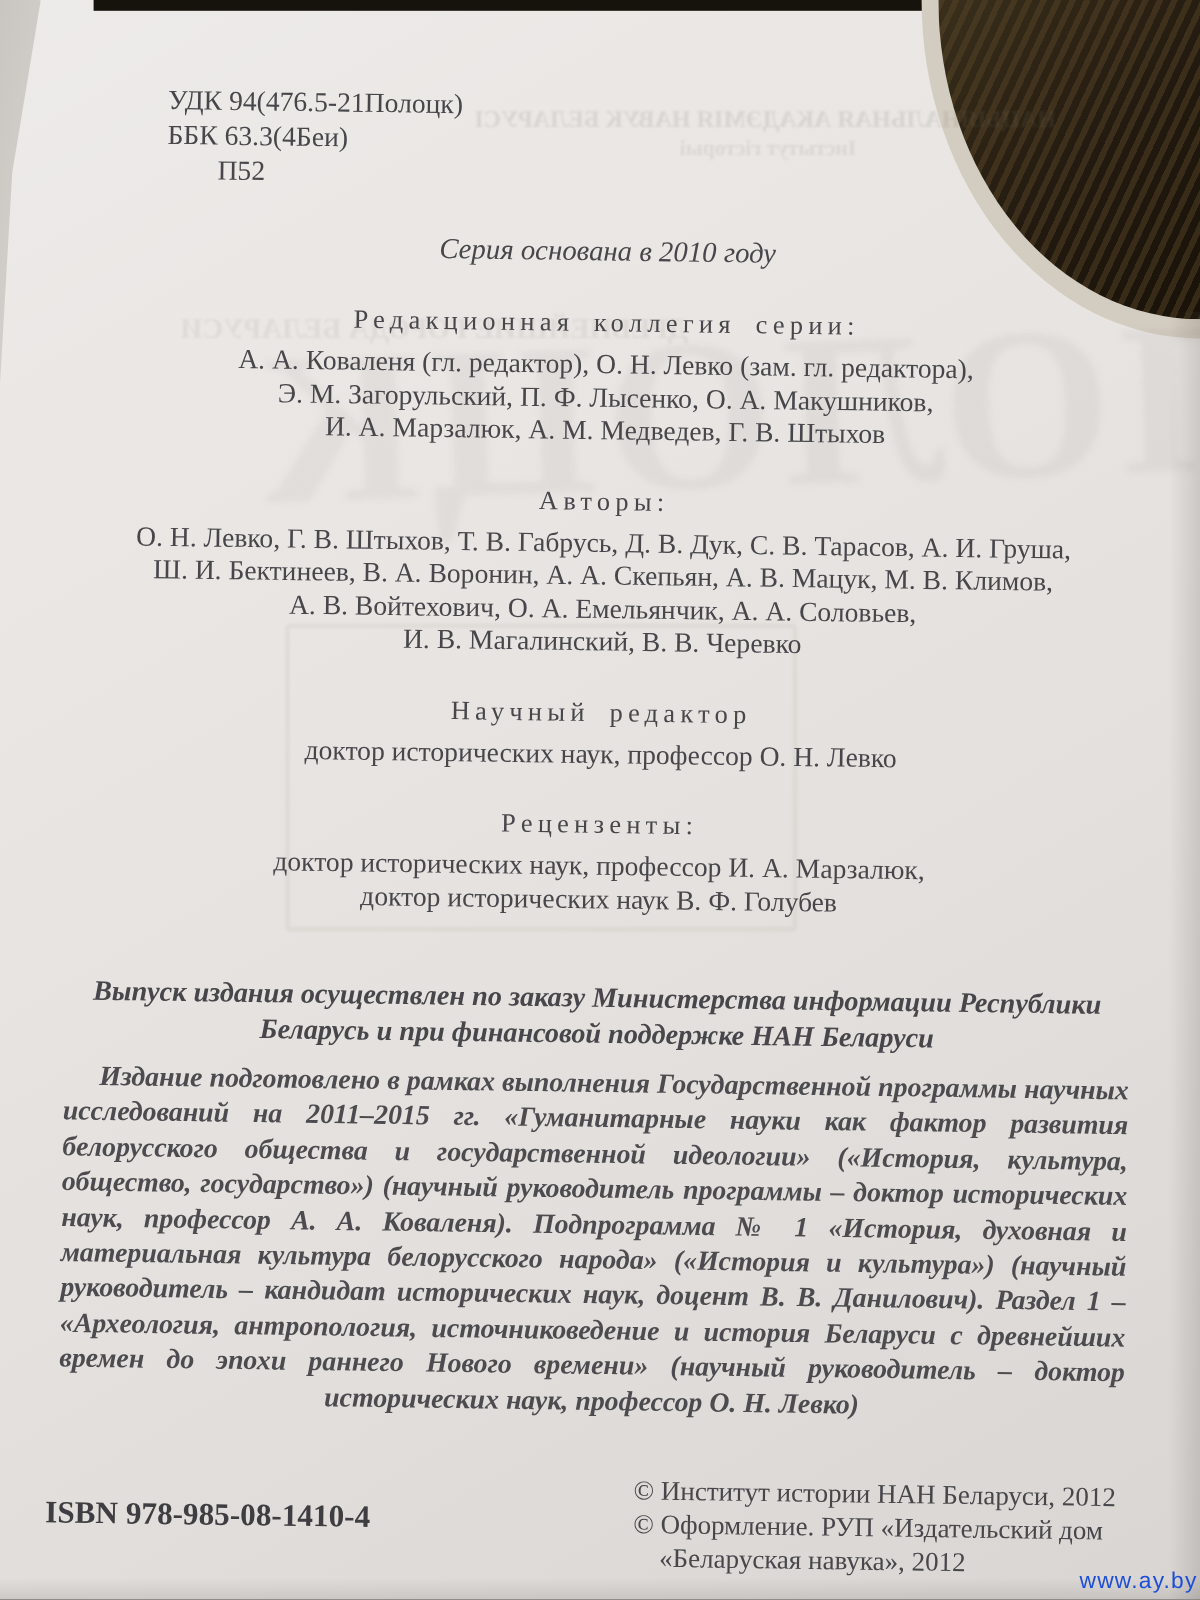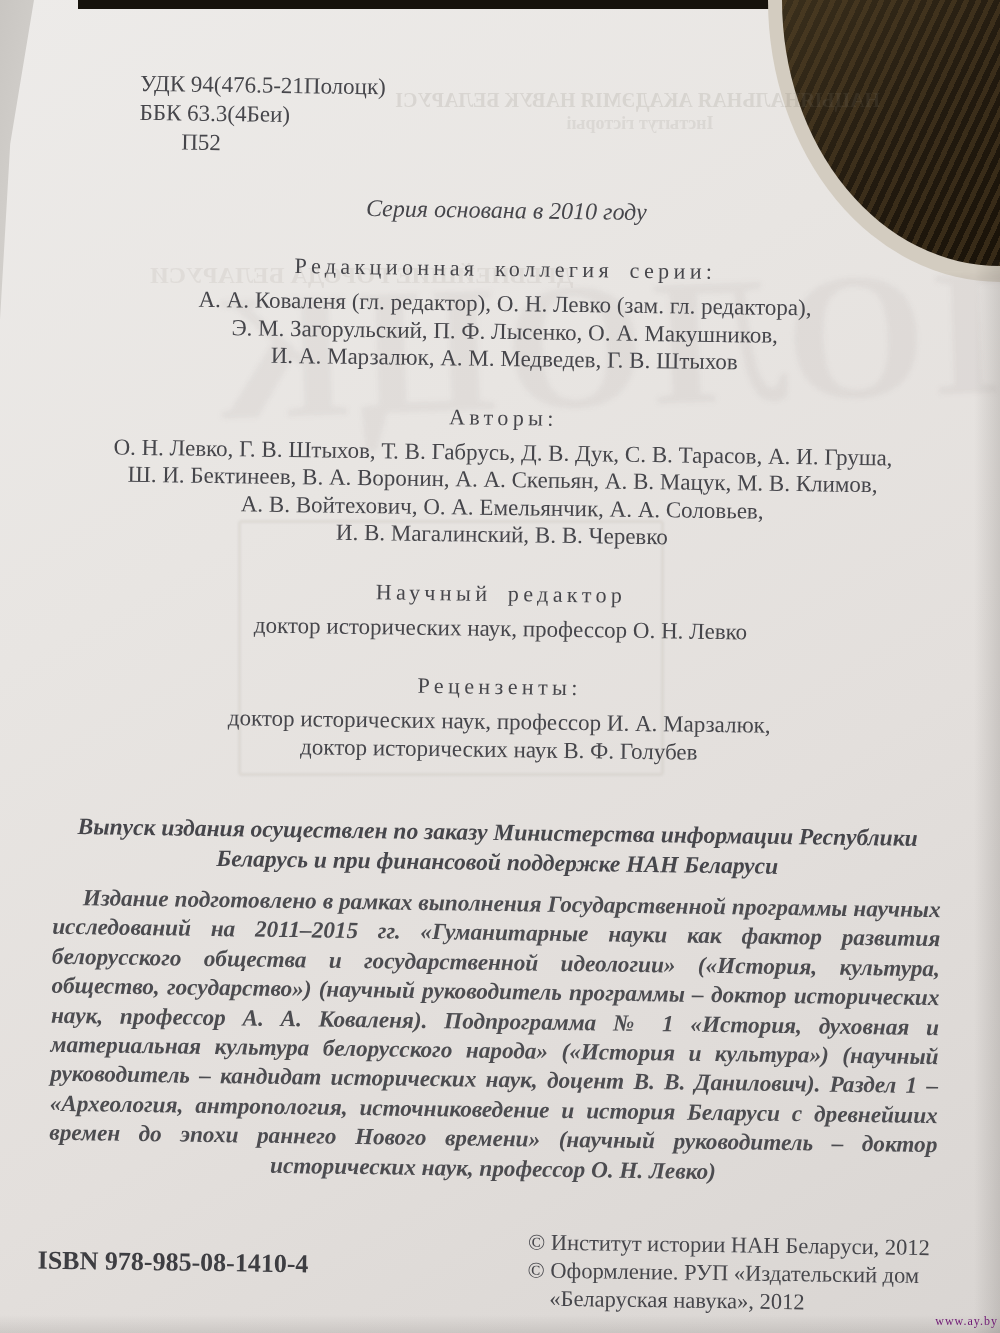--- a/index.html
+++ b/index.html
@@ -52,22 +52,22 @@
            font-style:italic;font-weight:bold;font-size:23.5px;line-height:30px;}
   .program{margin:12px auto 0;width:888px;text-align:justify;text-align-last:center;
            text-indent:30px;font-style:italic;font-weight:bold;font-size:23.2px;
            line-height:29.4px;color:#4c4c50;}
   .bottom-row{position:absolute;top:1228px;left:0;right:0;}
   .isbn{position:absolute;left:46px;top:24px;font-weight:bold;font-size:26px;color:#3e3e42;}
   .copyright{position:absolute;right:62px;top:0;font-size:22.5px;line-height:28px;
              text-align:left;}
   .copyright .cont{padding-left:22px;}
 
-  .watermark{position:absolute;right:2px;bottom:4px;font-family:Liberation Serif, serif;
-             font-size:12px;color:#701a75;letter-spacing:1px;}
+  .watermark{position:absolute;right:2px;bottom:4px;font-family:Liberation Sans, sans-serif;
+             font-size:19px;color:#1d4ed8;letter-spacing:1px;}
 </style>
 </head>
 <body>
 
 <div class="scene">
 
   <div class="paper"></div>
   <div class="top-strip"></div>
   <div class="left-edge"></div>
   <div class="page-stack"></div>

